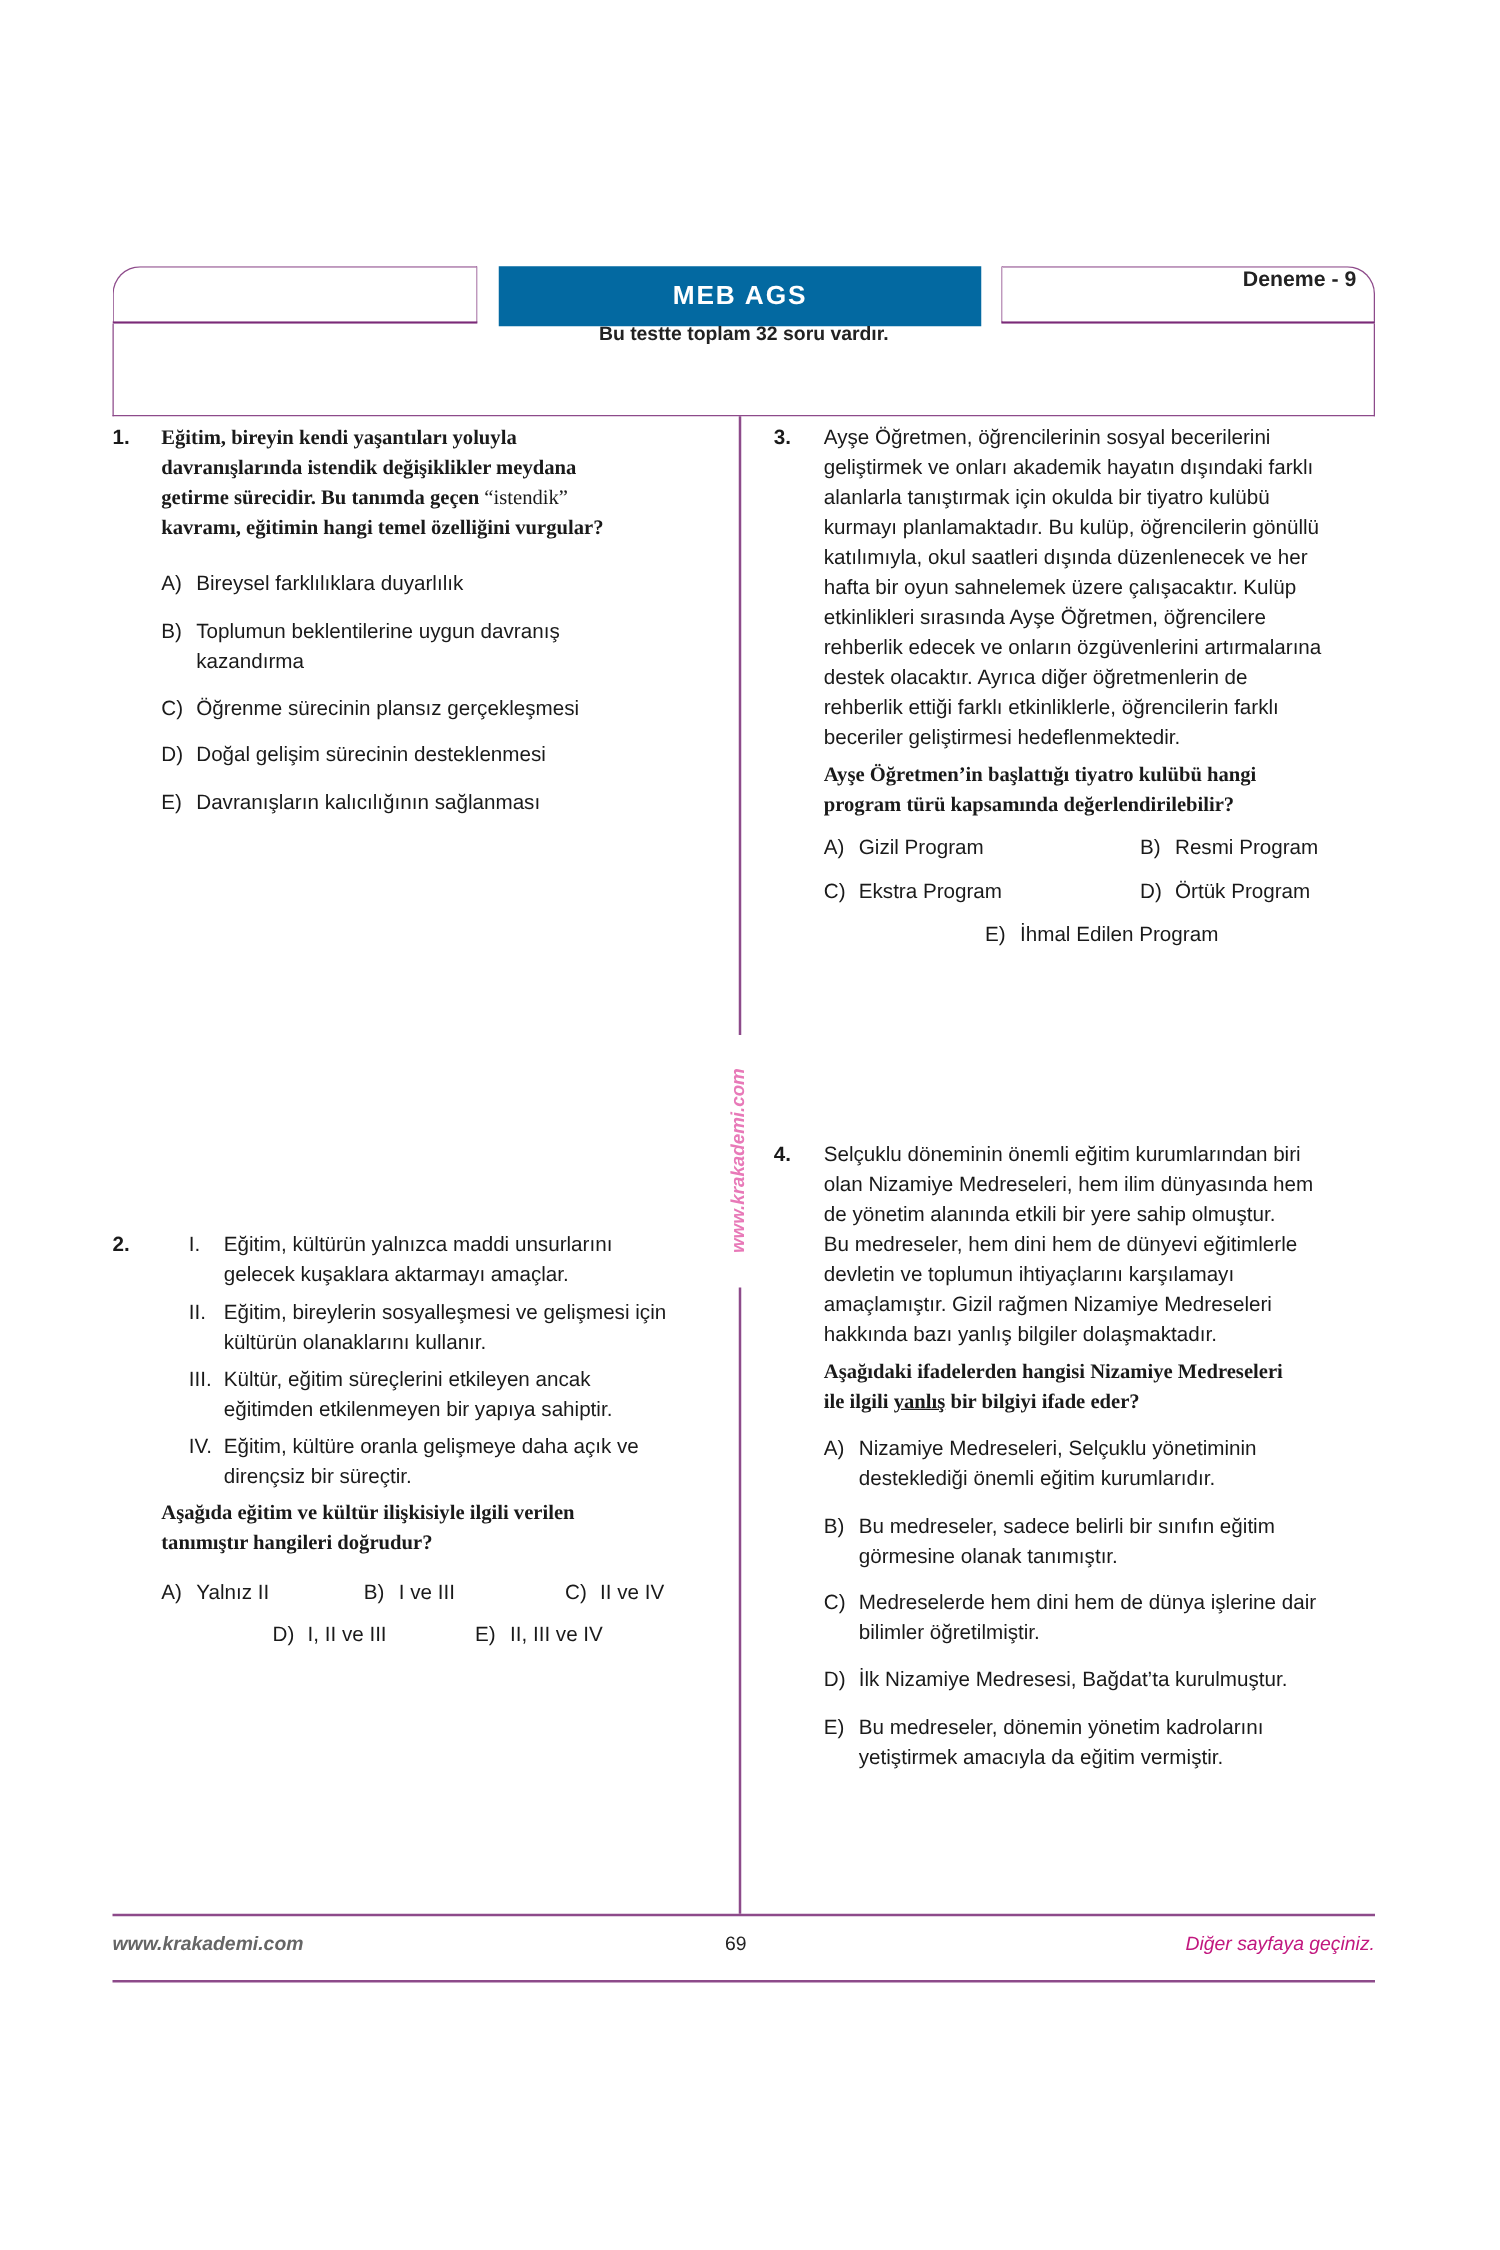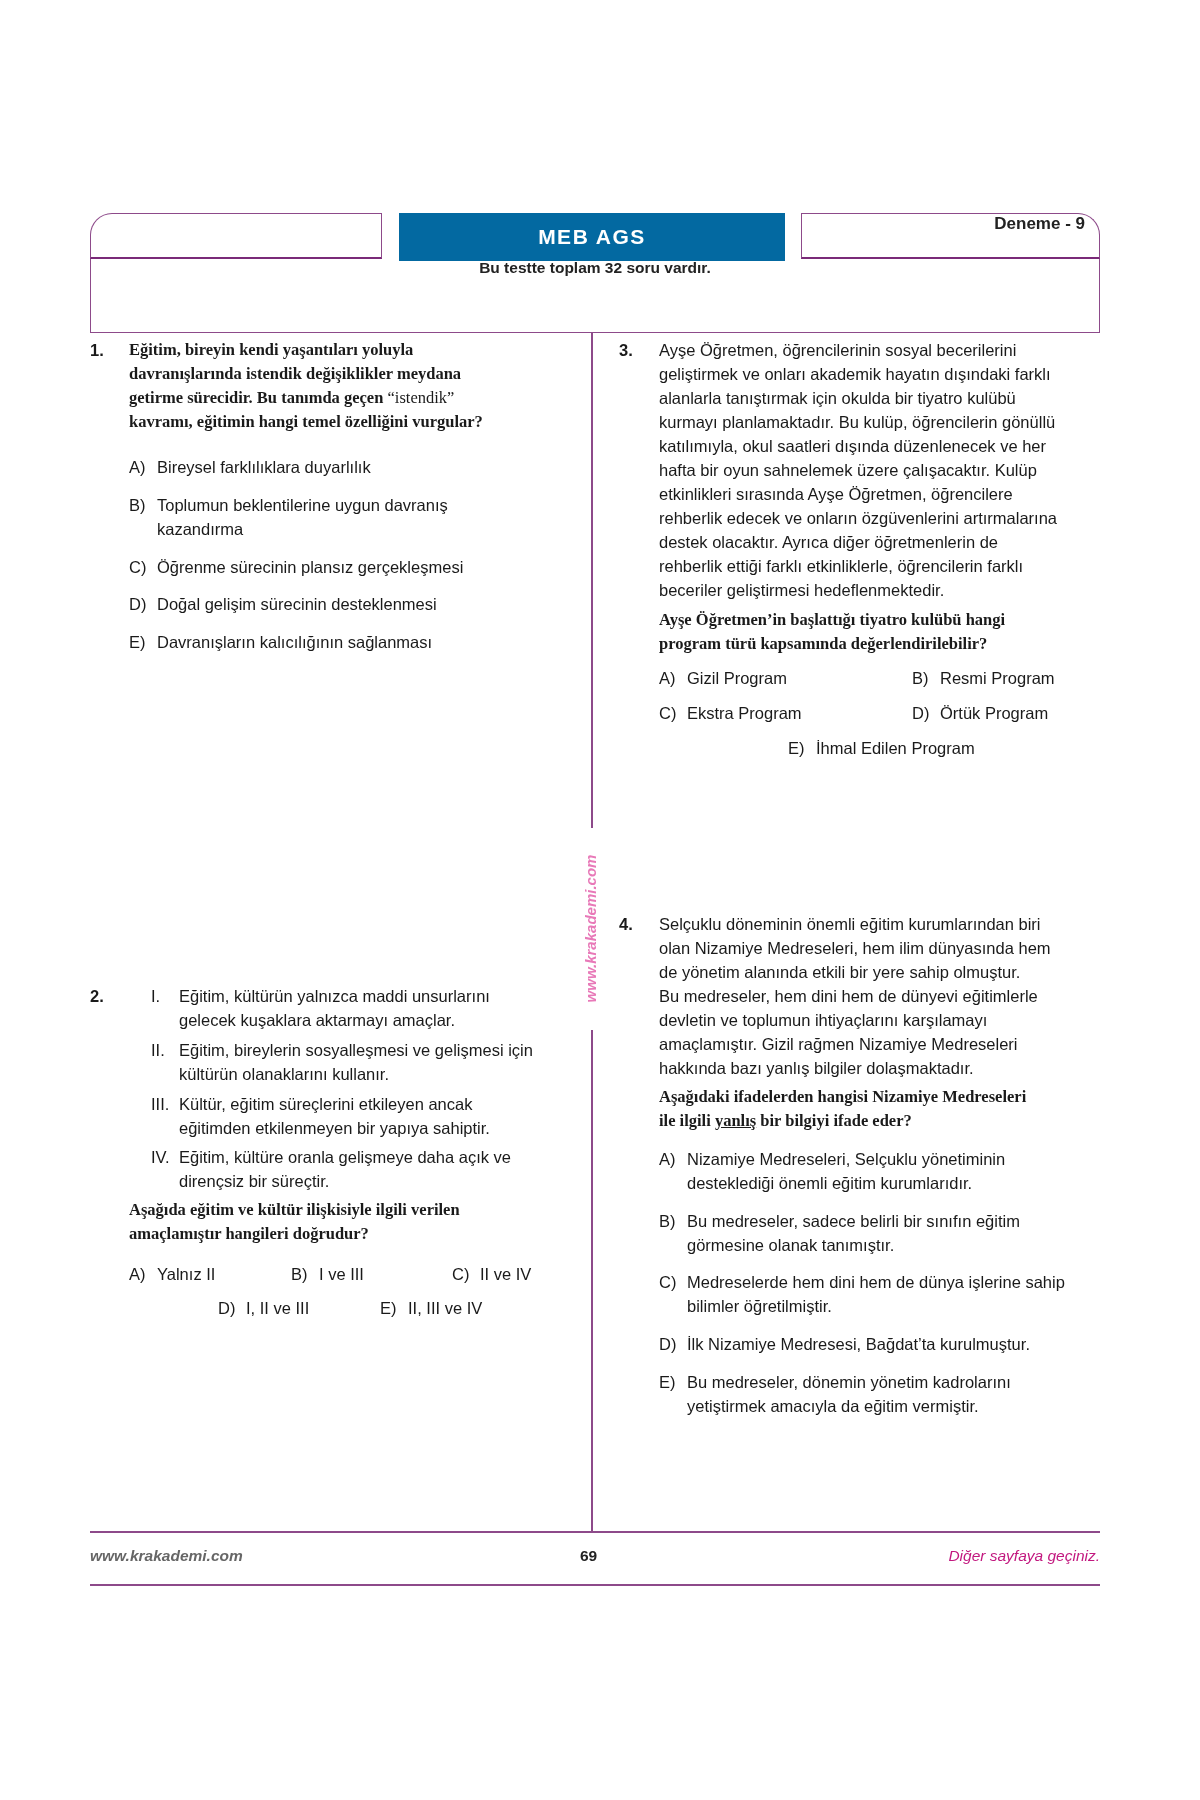--- a/index.html
+++ b/index.html
@@ -83,21 +83,21 @@
   <div class="opt" style="left:151px;top:1092px;">
       <span style="width:28px;flex:none">III.</span>
       <span><span>Kültür, eğitim süreçlerini etkileyen ancak</span><br><span>eğitimden etkilenmeyen bir yapıya sahiptir.</span></span>
     </div>
   <div class="opt" style="left:151px;top:1145px;">
       <span style="width:28px;flex:none">IV.</span>
       <span><span>Eğitim, kültüre oranla gelişmeye daha açık ve</span><br><span>dirençsiz bir süreçtir.</span></span>
     </div>
   <div class="txt bold" style="left:129px;top:1198px;">
     <div>Aşağıda eğitim ve kültür ilişkisiyle ilgili verilen</div>
-    <div>amaçlamıştır hangileri doğrudur?</div>
+    <div>tanımıştır hangileri doğrudur?</div>
   </div>
   <div class="opt" style="left:129px;top:1262px;">
       <span class="lbl">A)</span>
       <span>Yalnız II</span>
     </div>
   <div class="opt" style="left:291px;top:1262px;">
       <span class="lbl">B)</span>
       <span>I ve III</span>
     </div>
   <div class="opt" style="left:452px;top:1262px;">
@@ -173,29 +173,29 @@
   <div class="opt" style="left:659px;top:1147px;">
       <span class="lbl">A)</span>
       <span><span>Nizamiye Medreseleri, Selçuklu yönetiminin</span><br><span>desteklediği önemli eğitim kurumlarıdır.</span></span>
     </div>
   <div class="opt" style="left:659px;top:1209px;">
       <span class="lbl">B)</span>
       <span><span>Bu medreseler, sadece belirli bir sınıfın eğitim</span><br><span>görmesine olanak tanımıştır.</span></span>
     </div>
   <div class="opt" style="left:659px;top:1270px;">
       <span class="lbl">C)</span>
-      <span><span>Medreselerde hem dini hem de dünya işlerine sahip</span><br><span>bilimler öğretilmiştir.</span></span>
+      <span><span>Medreselerde hem dini hem de dünya işlerine dair</span><br><span>bilimler öğretilmiştir.</span></span>
     </div>
   <div class="opt" style="left:659px;top:1332px;">
       <span class="lbl">D)</span>
       <span>İlk Nizamiye Medresesi, Bağdat’ta kurulmuştur.</span>
     </div>
   <div class="opt" style="left:659px;top:1370px;">
       <span class="lbl">E)</span>
       <span><span>Bu medreseler, dönemin yönetim kadrolarını</span><br><span>yetiştirmek amacıyla da eğitim vermiştir.</span></span>
     </div>
 </div>
 
 <div class="hline" style="top:1531px;"></div>
 <div class="foot" style="left:90px;font-style:italic;font-weight:bold;color:#666;">www.krakademi.com</div>
-<div class="foot" style="left:580px;font-weight:bold;color:#222;">69</div>
+<div class="foot" style="left:580px;font-weight:normal;color:#222;">69</div>
 <div class="foot" style="right:100px;font-style:italic;color:#c2187f;">Diğer sayfaya geçiniz.</div>
 <div class="hline" style="top:1584px;"></div>
 
 </body></html>

